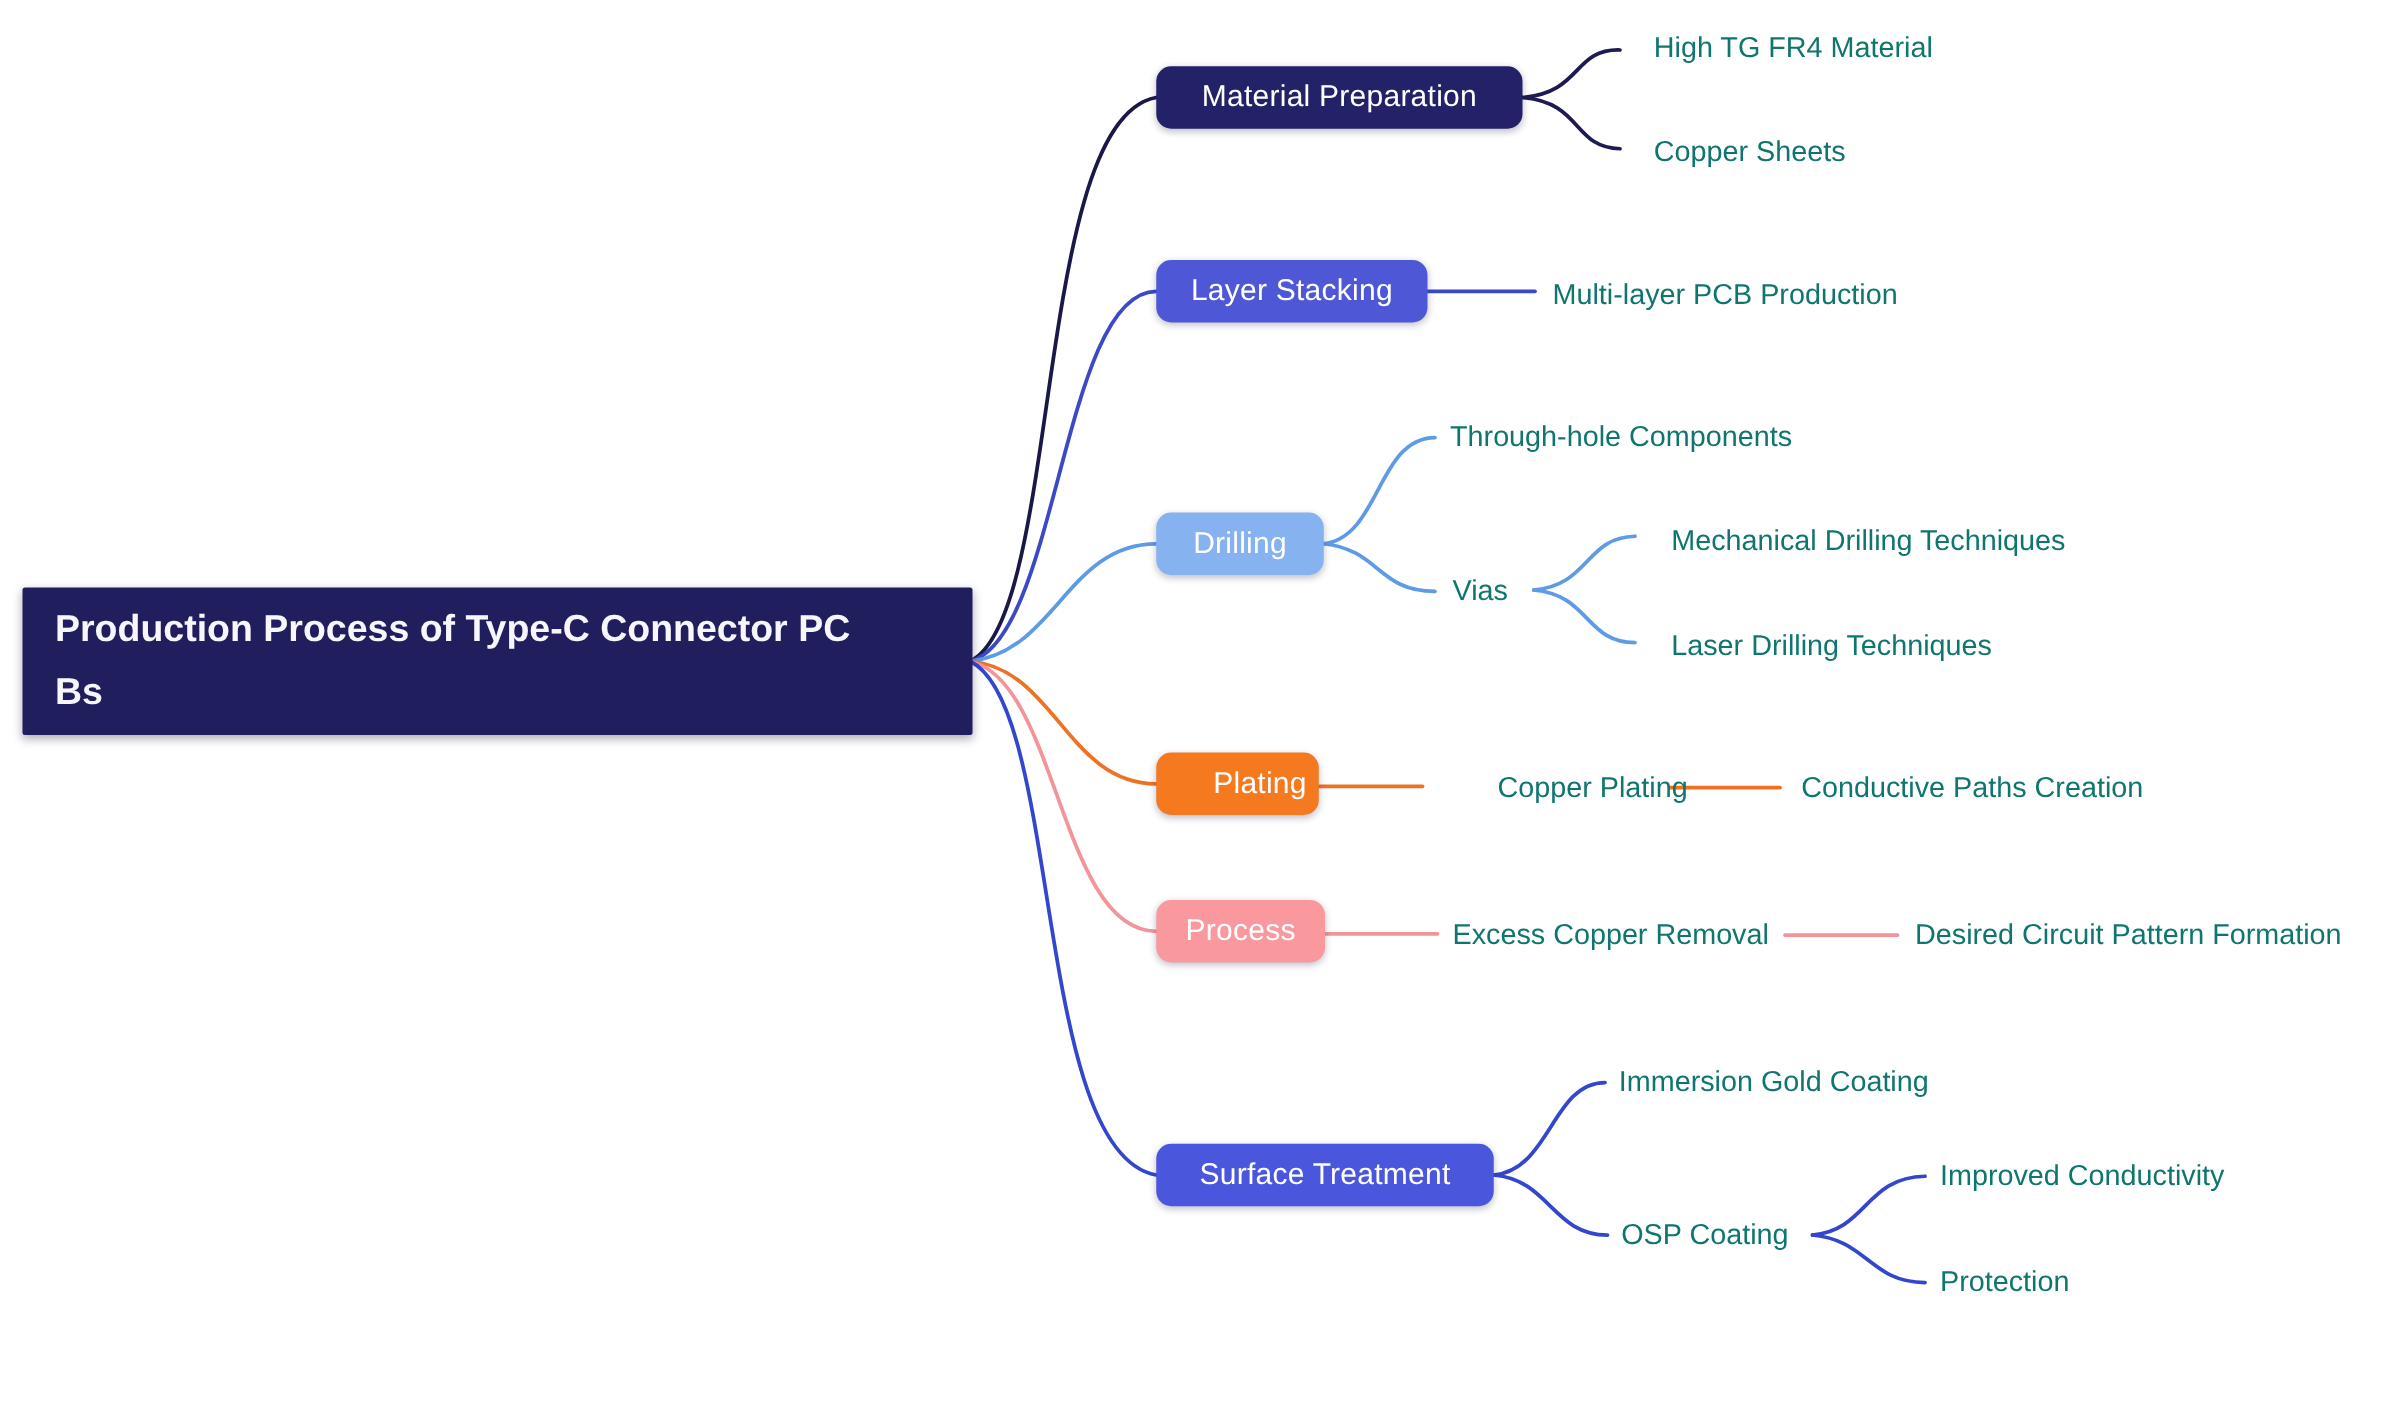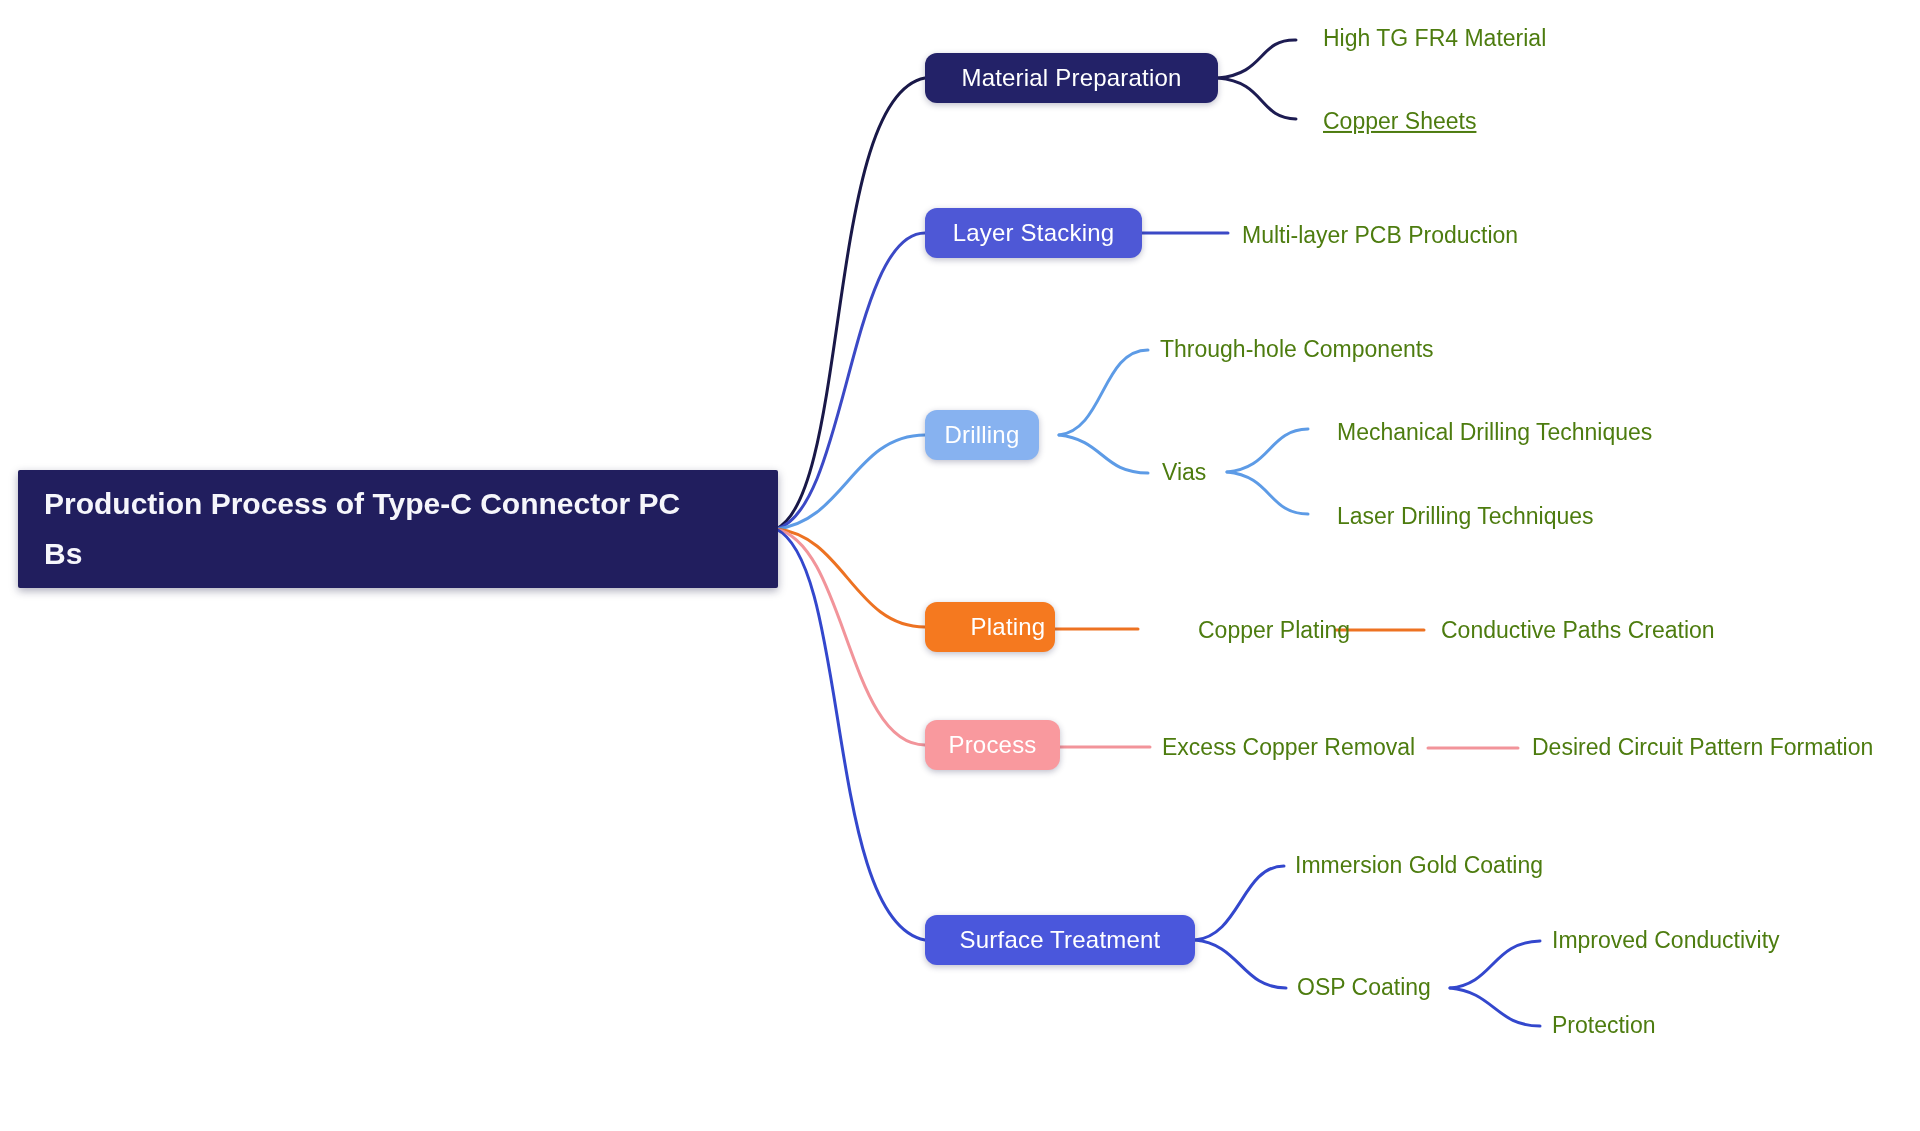--- a/index.html
+++ b/index.html
@@ -52,35 +52,35 @@
     box-sizing: border-box;
     font-size: 30px;
     font-weight: 700;
     line-height: 50px;
     box-shadow: 0 3px 8px rgba(20,20,60,0.35);
   }
   .root-node span { white-space: nowrap; }
 
   .pill-mp { left: 925px; top: 53px;  width: 293px; background: #232268; }
   .pill-ls { left: 925px; top: 208px; width: 217px; background: #4e58d6; }
-  .pill-dr { left: 925px; top: 410px; width: 114px; background: #87b2f0; }
+  .pill-dr { left: 925px; top: 410px; width: 134px; background: #87b2f0; }
   .pill-pl { left: 925px; top: 602px; width: 130px; background: #f5791f; padding-left: 36px; }
   .pill-et { left: 925px; top: 720px; width: 135px; background: #f9999e; }
   .pill-st { left: 925px; top: 915px; width: 270px; background: #4a57dc; }
 
   .lbl {
     position: absolute;
     transform: translateY(-52%);
-    color: #4d7c0f;
+    color: #0f766e;
     font-size: 23px;
     font-weight: 400;
     white-space: nowrap;
   }
   .l-hightg    { left: 1323px; top: 39px; }
-  .l-copper    { left: 1323px; top: 122px; text-decoration: underline; }
+  .l-copper    { left: 1323px; top: 122px; }
   .l-multi     { left: 1242px; top: 236px; }
   .l-through   { left: 1160px; top: 350px; }
   .l-vias      { left: 1162px; top: 473px; }
   .l-mech      { left: 1337px; top: 433px; }
   .l-laser     { left: 1337px; top: 517px; }
   .l-cplating  { left: 1150px; top: 631px; margin-left: 48px; }
   .l-conduct   { left: 1441px; top: 631px; }
   .l-excess    { left: 1162px; top: 748px; }
   .l-desired   { left: 1532px; top: 748px; }
   .l-immersion { left: 1295px; top: 866px; }

